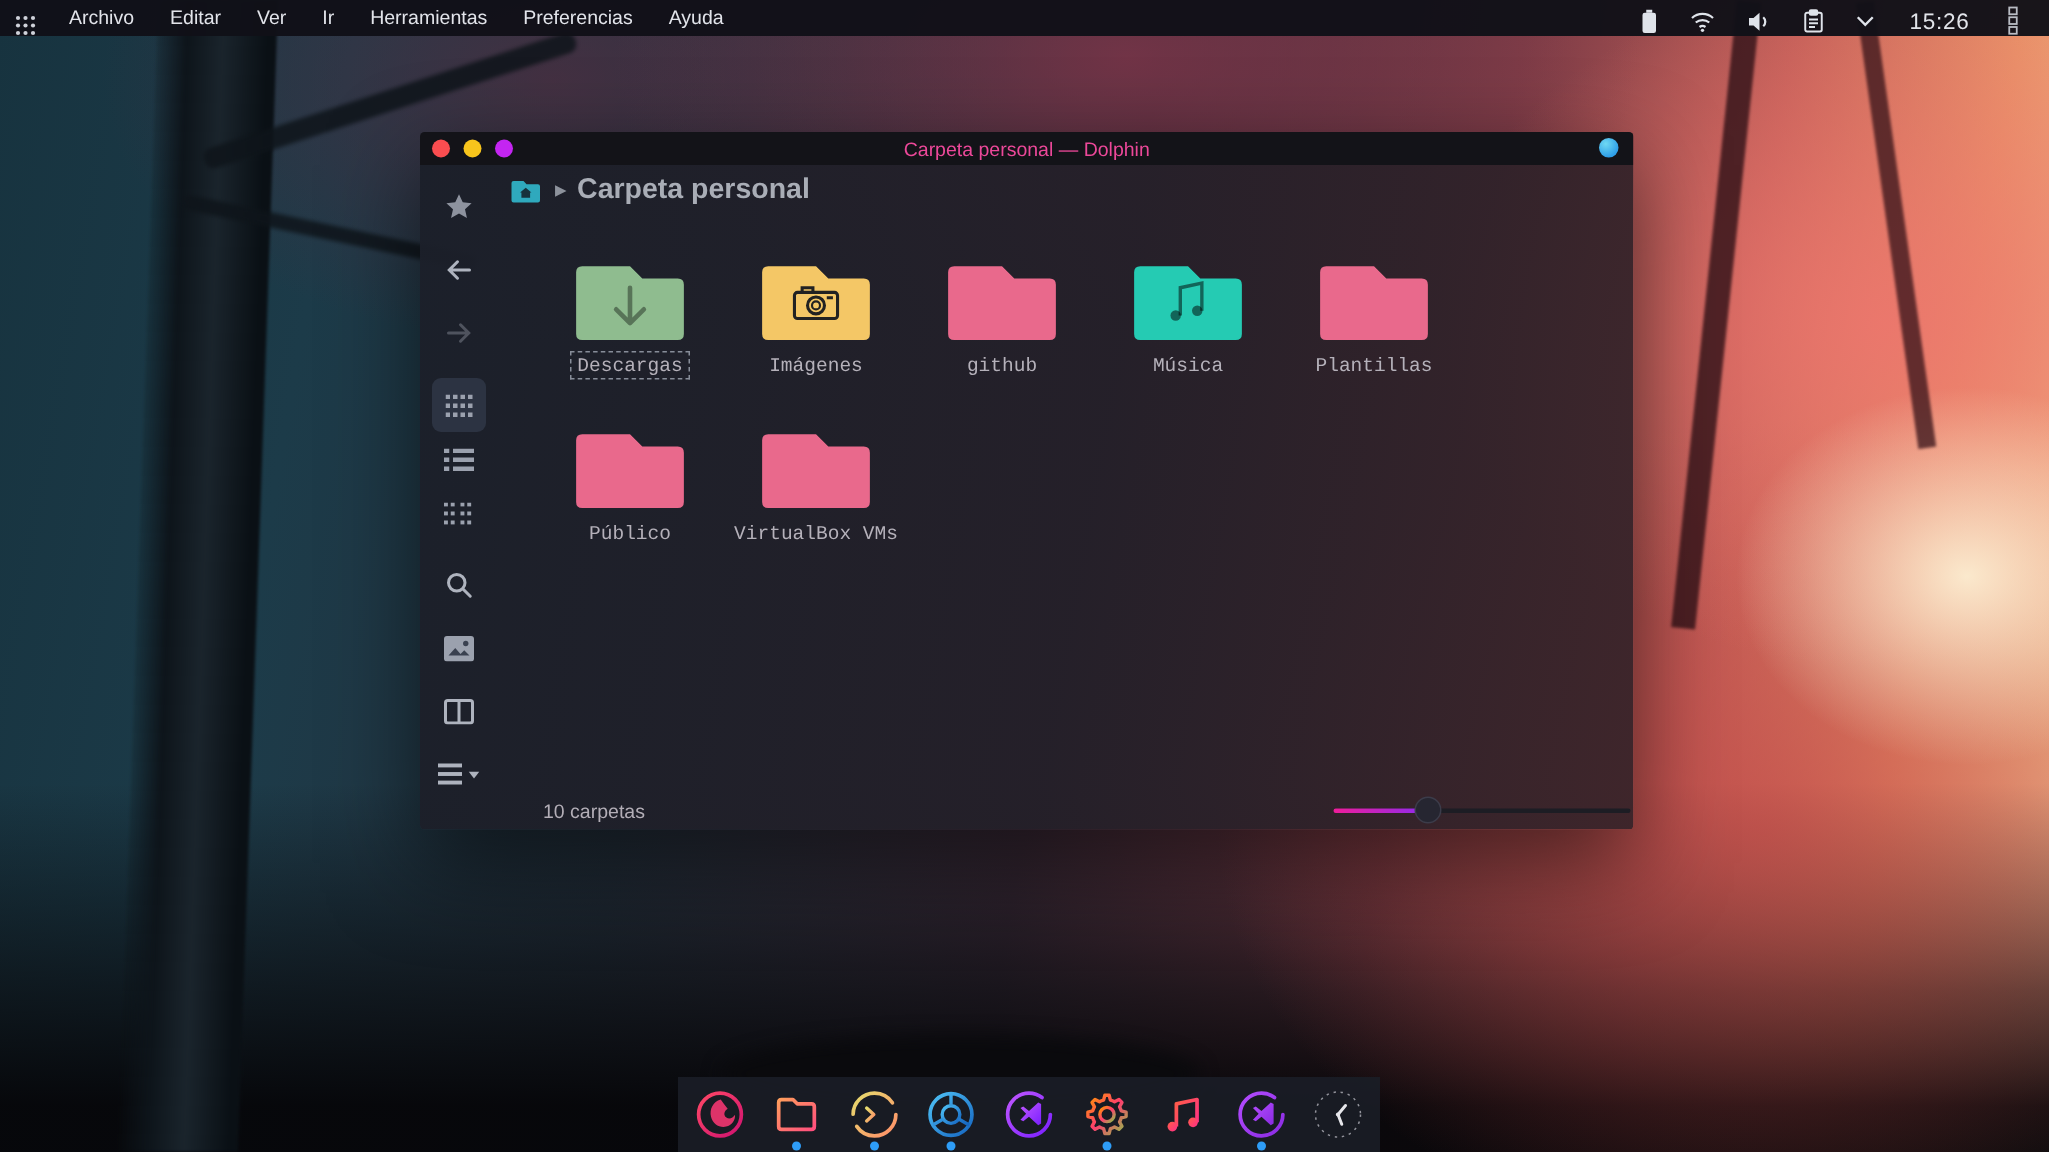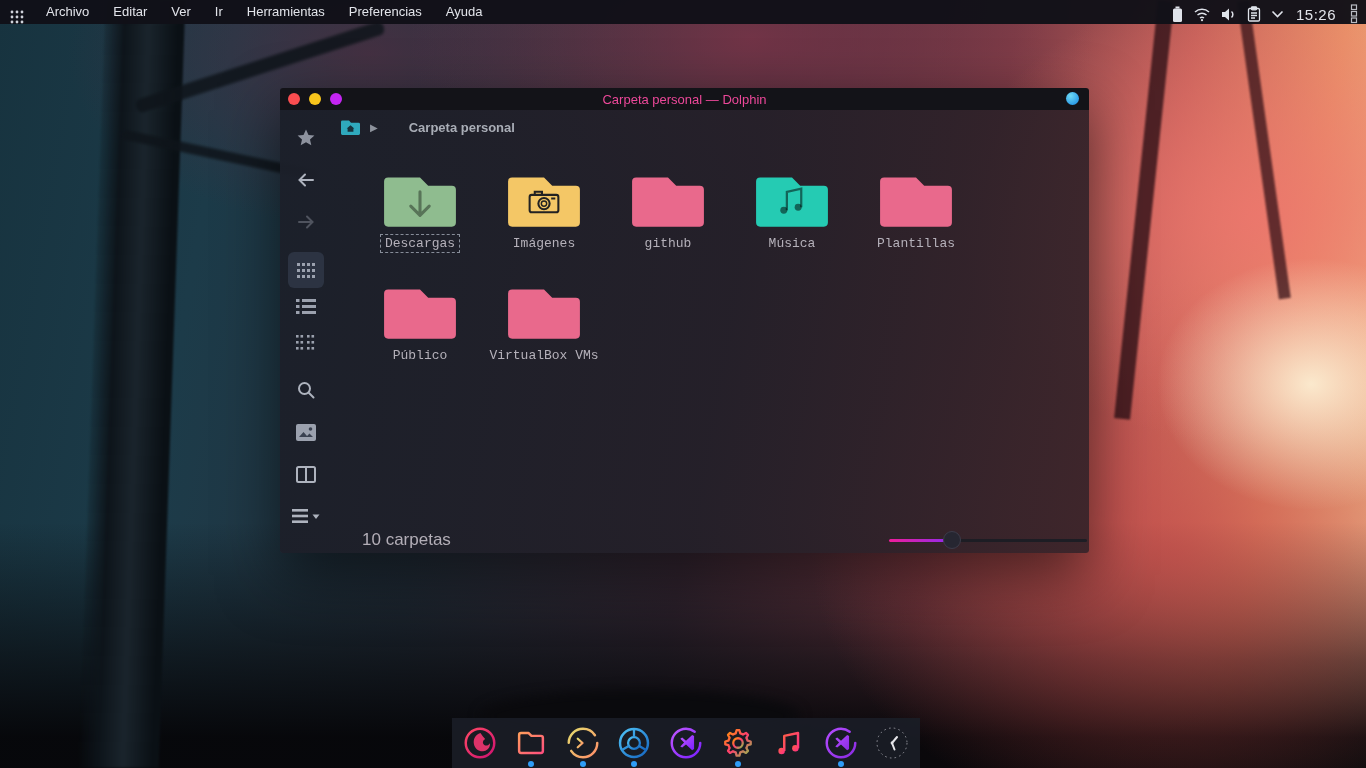--- a/index.html
+++ b/index.html
@@ -25,21 +25,21 @@
   .tr2 { position:absolute; left:1136px; top:0; width:16px; height:420px; background:rgba(46,16,22,.8); transform:rotate(6deg); filter:blur(1px);}
   .tr3 { position:absolute; left:1258px; top:0; width:12px; height:300px; background:rgba(52,18,24,.75); transform:rotate(-8deg); filter:blur(1px);}
   .log  { position:absolute; left:480px; top:690px; width:320px; height:52px; background:#0a0a0d; border-radius:50%; filter:blur(6px); }
 
   
   .menubar { position:absolute; left:0; top:0; width:1366px; height:24px;
     background:rgba(17,17,24,.97); display:flex; align-items:flex-end; color:#e2e4ea; font-size:13px; z-index:40; }
   .apps-grid { width:34px; display:flex; justify-content:center; cursor:default; }
   .menu-item { padding:0 12px; line-height:24px; cursor:default; }
   .menubar-spacer { flex:1; }
-  .tray { display:flex; align-items:center; gap:10px; padding-right:8px; }
+  .tray { display:flex; align-items:center; gap:21px; padding-right:20px; }
   .tray svg { display:block; }
   .tray-clock { font-size:15px; padding:0 4px 0 2px; letter-spacing:.5px; }
 
   
   .window { position:absolute; left:280px; top:88px; width:809px; height:465px;
     border-radius:3px; overflow:hidden; box-shadow:0 22px 60px rgba(0,0,0,.55); z-index:20; }
   .titlebar { height:22px; background:#131318; display:flex; align-items:center; padding:0 8px; position:relative; }
   .tl-dot { width:12px; height:12px; border-radius:50%; margin-right:9px; }
   .tl-red    { background:#fa4d50; }
   .tl-yellow { background:#f8c51c; }
@@ -59,33 +59,33 @@
   .side-btn.sel { background:#2c3342; }
   .side-btn.dim { opacity:.35; }
   .sp-s { height:0px; } .sp-m { height:6px; } .sp-l { height:12px; }
 
   .main { flex:1; display:flex; flex-direction:column; position:relative; }
 
   
   .crumbbar { height:34px; display:flex; align-items:center; padding-left:8px; }
   .crumb-home { display:flex; align-items:center; }
   .crumb-sep { color:#8d929c; font-size:10px; margin:0 7px 0 9px; }
-  .crumb-label { color:#a9adb6; font-size:13px; font-weight:bold;margin-left:24px; }
+  .crumb-label { color:#a9adb6; font-size:19px; font-weight:bold; }
 
   
   .grid { padding:24px 0 0 26px; display:flex; flex-wrap:wrap; width:756px;font-family:Liberation Mono, monospace; }
   .cell { width:124px; height:112px; display:flex; flex-direction:column; align-items:center; cursor:default; }
   .cell svg { display:block; }
   .cell-label { margin-top:4px; font-size:13px; color:#b5b1ba; white-space:nowrap;
     border:1px dashed transparent; padding:0 4px; line-height:17px; }
   .cell-label.focus { border-color:#878d99; }
 
   
   .statusbar { position:absolute; left:0; right:0; bottom:0; height:26px; display:flex; align-items:center; }
-  .status-count { margin-left:30px; color:#b3aeb7; font-size:17px; }
+  .status-count { margin-left:30px; color:#b3aeb7; font-size:13px; }
   .status-spacer { flex:1; }
   .zoom-slider { position:relative; width:198px; height:26px; margin-right:2px; }
   .zs-track { position:absolute; left:0; right:0; top:12px; height:2.5px; background:#1d1d24; border-radius:2px; }
   .zs-fill  { position:absolute; left:0; top:12px; height:2.5px;
     background:linear-gradient(to right,#ef1d9a,#8d2bf0); border-radius:2px; }
   .zs-handle{ position:absolute; top:4px; width:18px; height:18px; border-radius:50%;
     background:#262631; border:1.5px solid #3c3c4a; transform:translateX(-9px); }
 
   
   .dock { position:absolute; left:452px; bottom:0; width:468px; height:50px;

